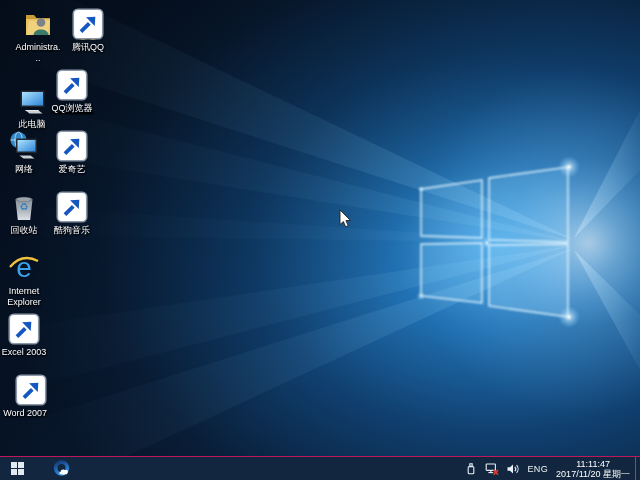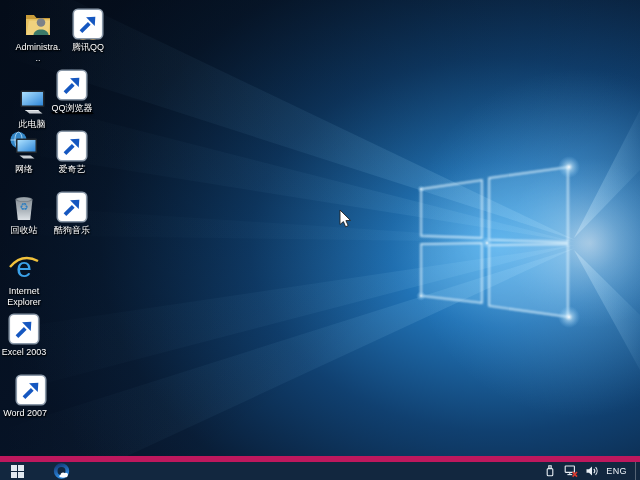--- a/index.html
+++ b/index.html
@@ -21,21 +21,21 @@
   .dlabel{
     margin-top:2px;font-size:9px;line-height:11px;color:#ffffff;
     text-shadow:0 1px 2px rgba(0,0,0,.95),1px 1px 1px rgba(0,0,0,.85);
     max-width:46px;word-wrap:break-word;
   }
   
   .cursor{position:absolute;left:339px;top:209px;width:13px;height:20px;}
   
   .taskbar{
     position:absolute;left:0;bottom:0;width:640px;height:24px;
-    background:#12273f;border-top:6px solid #be185d;box-sizing:border-box;
+    background:#12273f;border-top:1px solid #be185d;box-sizing:border-box;
     display:flex;align-items:center;
   }
   .tbtn{
     height:24px;display:flex;align-items:center;justify-content:center;
     background:transparent;border:none;padding:0;margin:0;
   }
   .start-button{width:34px;}
   .task-app{width:30px;margin-left:12px;}
   .tray{
     margin-left:auto;display:flex;align-items:center;height:100%;
@@ -390,16 +390,20 @@
     </svg>
 
     <svg class="tray-ico" viewBox="0 0 14 14">
       <polygon points="1.5,5.2 4,5.2 7,2.6 7,11.4 4,8.8 1.5,8.8" fill="#e8eef4"></polygon>
       <path d="M8.8 4.8 a3.2,3.2 0 0 1 0,4.4" stroke="#e8eef4" stroke-width="1.1" fill="none"></path>
       <path d="M10.6 3.2 a5.6,5.6 0 0 1 0,7.6" stroke="#e8eef4" stroke-width="1.1" fill="none"></path>
     </svg>
 
     <span class="lang">ENG</span>
 
+    <div class="clock">
+      <div>11:11:47</div>
+      <div>2017/11/20 星期一</div>
+    </div>
 
     <div class="show-desktop"></div>
   </div>
 </div>
 
 </body></html>

